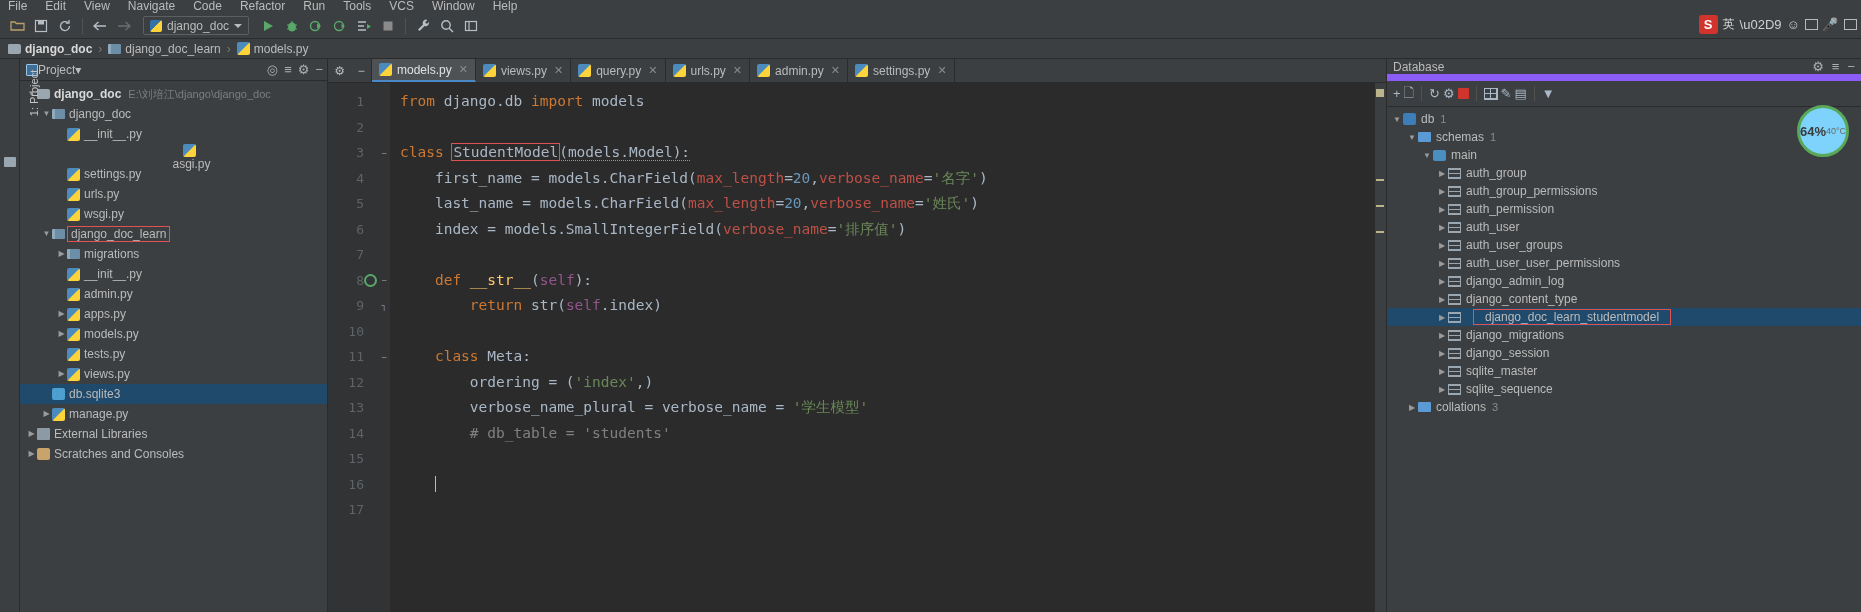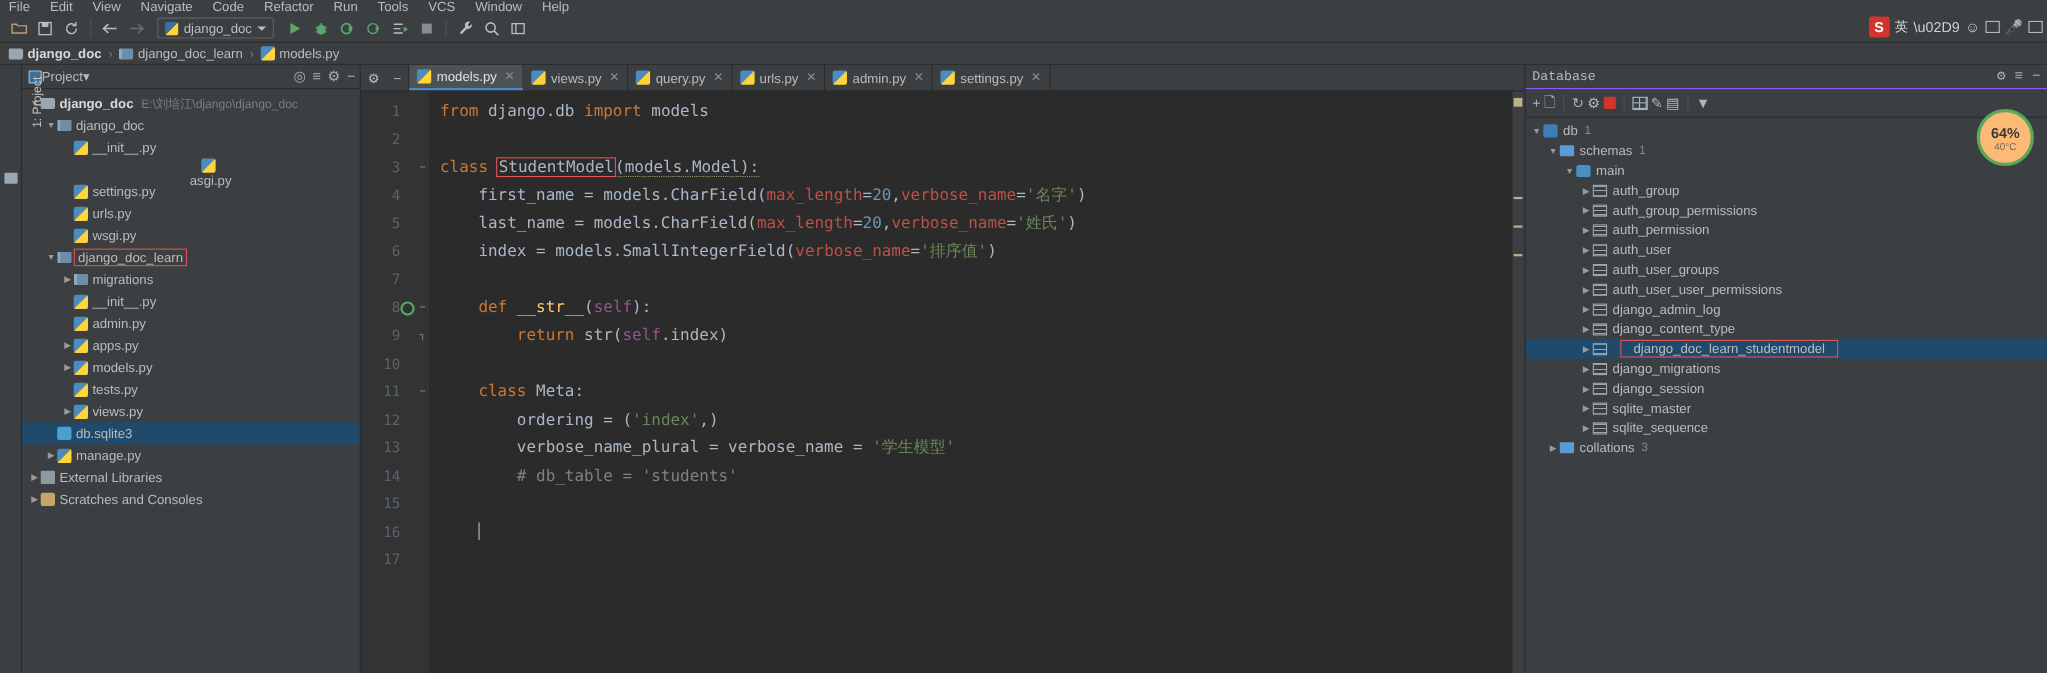--- a/index.html
+++ b/index.html
@@ -217,22 +217,21 @@
 
   
   .dbpanel {
     width: 475px; flex: none; background: #3c3f41;
     border-left: 1px solid #2b2b2b;
     display: flex; flex-direction: column;
   }
   .db-head {
     height: 22px; display: flex; align-items: center;
     padding: 0 6px; font-size: 12px; color: #bbbbbb;
-    border-bottom: 1px solid #8b5cf6;
-    font-family: Liberation Mono, monospace;
+    border-bottom: 7px solid #8b5cf6;
   }
   .db-head .spacer { flex: 1; }
   .db-tools {
     height: 26px; display: flex; align-items: center; gap: 3px;
     padding: 0 6px; border-bottom: 1px solid #2b2b2b;
     color: #a9b7c6; font-size: 13px;
   }
   .db-tools .sep { width: 1px; height: 15px; background: #515151; margin: 0 4px; }
   .grid-ic {
     width: 14px; height: 12px; border: 1px solid #a9b7c6;
@@ -255,24 +254,24 @@
   }
   .db-dbic { width: 13px; height: 12px; flex: none; background: #3d7eb8; border-radius: 2px; }
   .db-folic { width: 13px; height: 10px; flex: none; background: #5b9bd5; border-radius: 1px; }
   .db-schic { width: 13px; height: 11px; flex: none; background: #4a8fc0; border-radius: 2px; }
   .dbname { margin-left: 5px; }
   .dbcount { margin-left: 6px; color: #8a8a8a; font-size: 11px; }
   .dbboxed { border: 1px solid #e05252; padding: 0 11px; margin-left: 12px; }
 
   
   .gauge {
-    position: absolute; right: 12px; top: 99px;
+    position: absolute; right: 12px; top: 105px;
     width: 52px; height: 52px; border-radius: 50%;
-    background: #fdba74; border: 3px solid #5aa95a;
-    display: flex; flex-direction: column; align-items: center; justify-content: center;
+    background: #7dd3fc; border: 3px solid #5aa95a;
+    display: flex; flex-direction: row; align-items: center; justify-content: center;
     color: #3a3a3a;
   }
   .gauge .g1 { font-size: 13px; font-weight: bold; }
   .gauge .g2 { font-size: 9px; color: #6a6a6a; }
 </style>
 </head>
 <body>
 
 <div class="menubar">
   <span class="mi">File</span>

